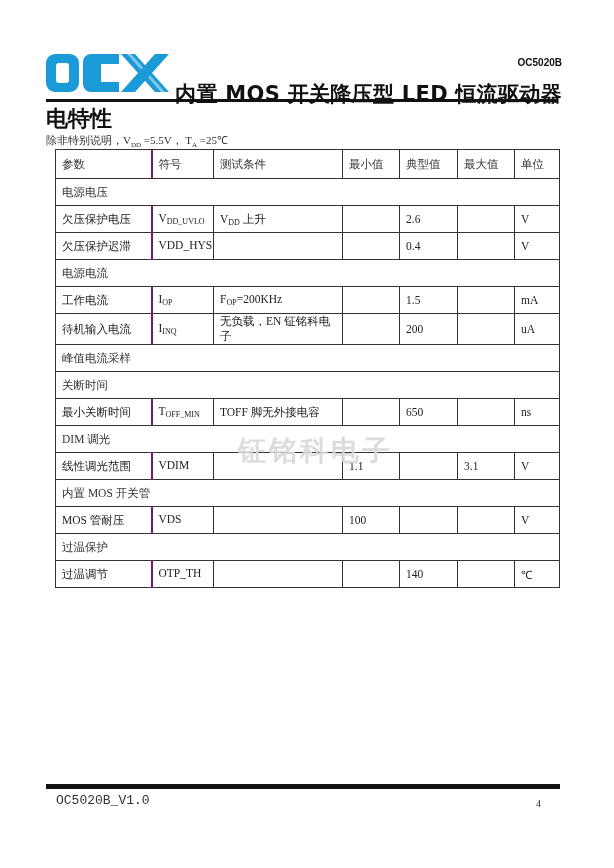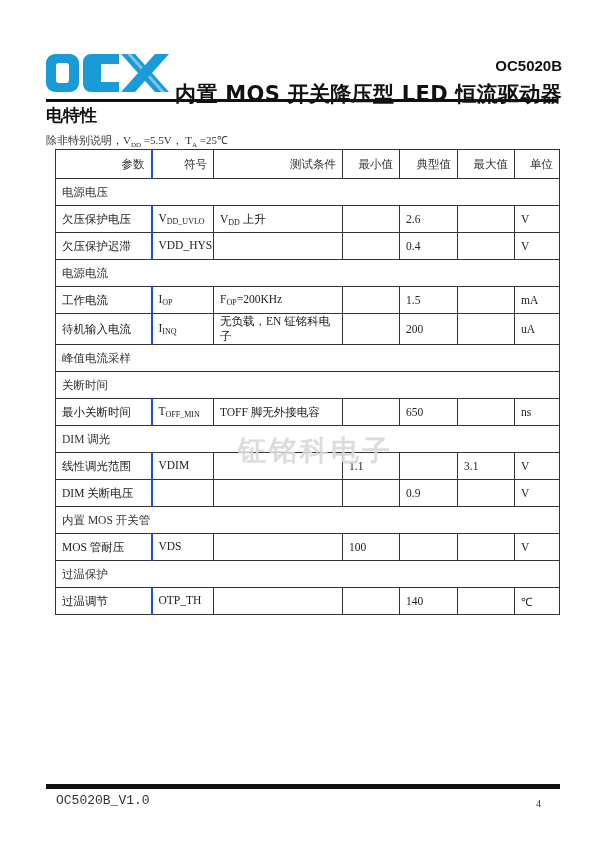--- a/index.html
+++ b/index.html
@@ -1,28 +1,28 @@
 <!DOCTYPE html>
 <html><head>
 <meta charset="utf-8">
 <style>
   html, body { margin:0; padding:0; background:#ffffff; }
   body { width:614px; height:868px; position:relative; overflow:hidden; font-family:"Liberation Serif", serif; color:#222; }
   .logo { position:absolute; left:45px; top:52px; width:125px; height:42px; }
-  .doc-code { position:absolute; right:52px; top:57px; font-family:"Liberation Sans", sans-serif; font-weight:bold; font-size:15px; color:#111; }
+  .doc-code { position:absolute; right:52px; top:57px; font-family:"Liberation Sans", sans-serif; font-weight:bold; font-size:10px; color:#111; }
   .doc-subtitle { position:absolute; right:52px; top:80px; font-family:"DejaVu Sans", sans-serif; font-weight:bold; font-size:21px; color:#111; letter-spacing:0.3px; }
   .header-rule { position:absolute; left:46px; top:99px; width:512px; height:3px; background:#111; }
-  .section-title { position:absolute; left:46px; top:104px; font-family:"DejaVu Sans", sans-serif; font-weight:bold; font-size:17px; color:#111; }
+  .section-title { position:absolute; left:46px; top:104px; font-family:"DejaVu Sans", sans-serif; font-weight:bold; font-size:22px; color:#111; }
   .cond-note { position:absolute; left:46px; top:132px; font-size:11px; color:#333; }
   .cond-note sub { font-size:7px; }
   table.spec { position:absolute; left:55px; top:149px; width:504px; border-collapse:collapse; table-layout:fixed; font-size:11.5px; }
   table.spec td, table.spec th { border:1px solid #333; height:26px; padding:0 6px; font-weight:normal; text-align:left; vertical-align:middle; color:#222; }
-  table.spec th { text-align:right; height:28px; color:#333;font-family:Liberation Serif, serif; }
+  table.spec th { text-align:left; height:28px; color:#333;font-family:Liberation Serif, serif; }
   table.spec td.group { color:#333; }
-  table.spec td.sym, table.spec th.sym { border-left:2px solid #1d4ed8; }
+  table.spec td.sym, table.spec th.sym { border-left:2px solid #701a75; }
   .watermark { position:absolute; left:238px; top:432px; font-family:"DejaVu Sans", sans-serif; font-weight:bold; font-size:28px; color:#d9d9d9; letter-spacing:3px; opacity:0.9; pointer-events:none; }
   .footer-rule { position:absolute; left:46px; top:784px; width:514px; height:5px; background:#111; }
   .footer-left { position:absolute; left:56px; top:793px; font-family:"Liberation Mono", monospace; font-size:13px; color:#333; }
   .footer-right { position:absolute; left:536px; top:798px; font-size:10px; color:#333; }
 </style>
 </head>
 <body>
 
 <svg class="logo" viewBox="0 0 125 42">
 
@@ -128,29 +128,20 @@
       <tr>
         <td><span>线性调光范围</span></td>
         <td class="sym"><span>VDIM</span><sub></sub></td>
         <td><span></span><sub></sub><span></span></td>
         <td><span>1.1</span></td>
         <td><span></span></td>
         <td><span>3.1</span></td>
         <td><span>V</span></td>
       </tr>
       <tr>
-        <td><span>DIM 关断电压</span></td>
-        <td class="sym"><span></span><sub></sub></td>
-        <td><span></span><sub></sub><span></span></td>
-        <td><span></span></td>
-        <td><span>0.9</span></td>
-        <td><span></span></td>
-        <td><span>V</span></td>
-      </tr>
-      <tr>
         <td colspan="7" class="group">内置 MOS 开关管</td>
       </tr>
       <tr>
         <td><span>MOS 管耐压</span></td>
         <td class="sym"><span>VDS</span><sub></sub></td>
         <td><span></span><sub></sub><span></span></td>
         <td><span>100</span></td>
         <td><span></span></td>
         <td><span></span></td>
         <td><span>V</span></td>

